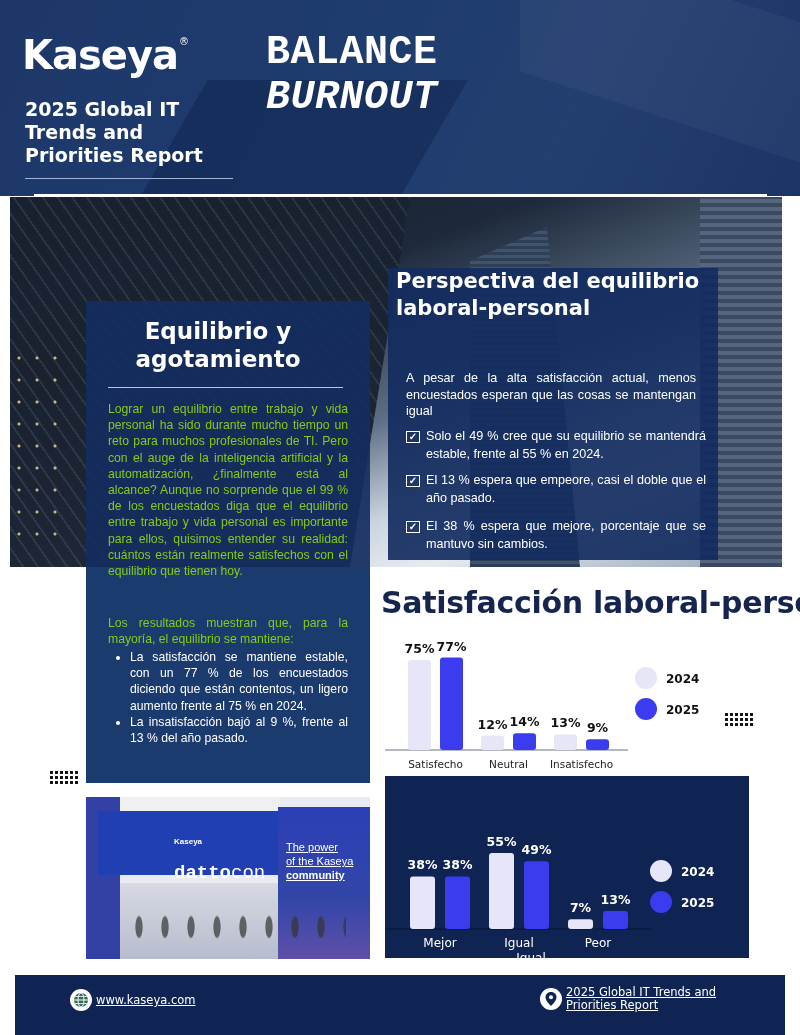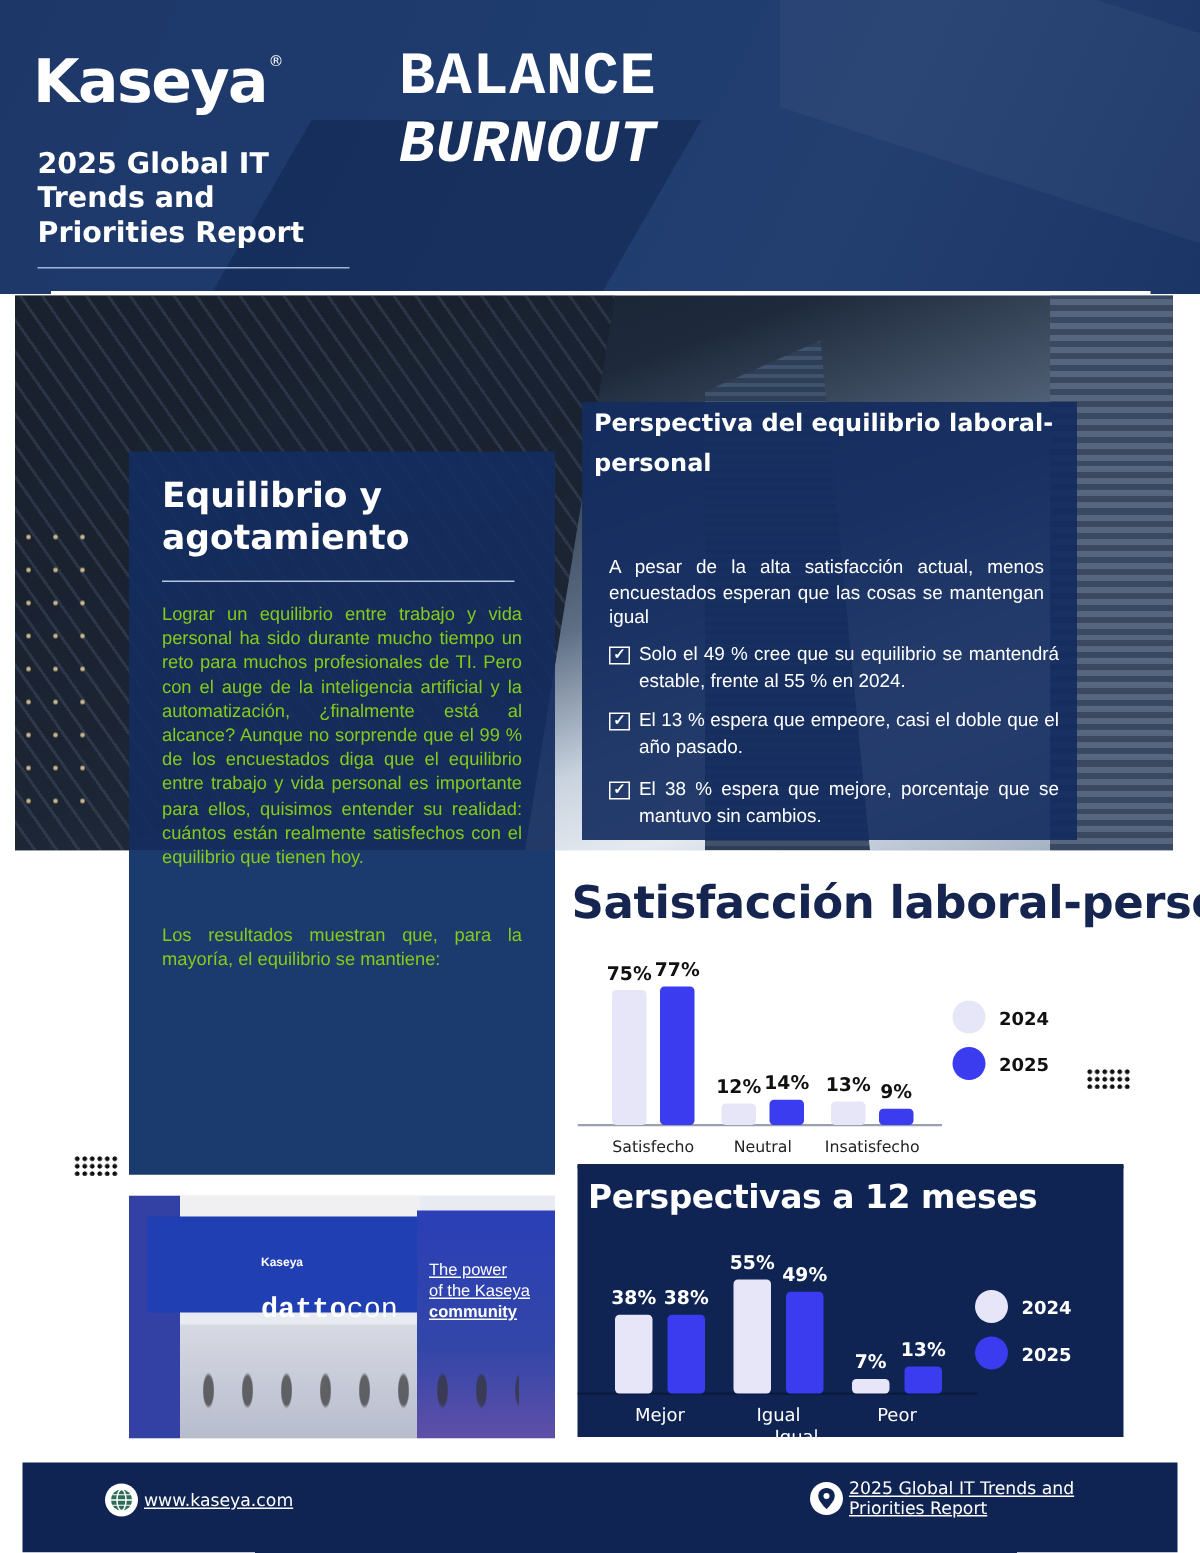--- a/index.html
+++ b/index.html
@@ -35,21 +35,21 @@
   #left-panel .lower { position: absolute; left: 0; top: 266px; width: 284px; height: 216px; background: #1b3a6e; }
   #eq-title { left: 22px; top: 16px; color: #fff; font-family: "DejaVu Sans", sans-serif; font-size: 23px; font-weight: bold; line-height: 28px; }
   #eq-rule { left: 22px; top: 86px; width: 235px; height: 1px; background: #b7c6df; }
   #eq-body1 { left: 22px; top: 100px; width: 240px; color: #84cc16; font-size: 12.2px; line-height: 16.2px; text-align: justify; }
   #eq-body2 { left: 22px; top: 314px; width: 240px; color: #84cc16; font-size: 12.2px; line-height: 16.2px; text-align: justify; }
   #eq-list { left: 22px; top: 348px; width: 240px; margin: 0; padding: 0 0 0 22px; color: #fff; font-size: 12.2px; line-height: 16.2px; text-align: justify; box-sizing: border-box; }
   #eq-list li { margin: 0; }
 
   
   #right-panel { left: 388px; top: 268px; width: 330px; height: 292px; background: rgba(20,45,95,0.92); }
-  #rp-title { left: 8px; top: 0px; width: 310px; color: #fff; font-family: "DejaVu Sans", sans-serif; font-size: 16px; font-weight: bold; line-height: 27px; }
+  #rp-title { left: 8px; top: 0px; width: 310px; color: #fff; font-family: "DejaVu Sans", sans-serif; font-size: 21px; font-weight: bold; line-height: 27px; }
   #rp-intro { left: 18px; top: 102px; width: 290px; color: #fff; font-size: 12.6px; line-height: 16.5px; text-align: justify; }
   .rp-item { position: absolute; left: 18px; width: 300px; color: #fff; font-size: 12.6px; line-height: 17.5px; display: flex; }
   .rp-item .chk { flex: 0 0 14px; width: 12px; height: 12px; border: 1.5px solid #fff; box-sizing: border-box; margin: 3px 6px 0 0; display: flex; align-items: center; justify-content: center; font-size: 10px; line-height: 10px; font-weight: bold; }
   .rp-item .txt { flex: 1; text-align: justify; }
 
   
   #c1-title { left: 381px; top: 585px; color: #15254f; font-family: "DejaVu Sans", sans-serif; font-size: 30px; font-weight: bold; white-space: nowrap; letter-spacing: -0.3px; }
   #c1-underline { left: 385px; top: 776px; width: 364px; height: 3px; background: #15254f; }
   #chart1 { left: 385px; top: 620px; width: 400px; height: 156px; }
 
@@ -100,24 +100,28 @@
 
 <div id="hero" class="abs">
   <div class="bld1"></div>
   <div class="bld2"></div>
   <div class="bld3"></div>
   <div class="lights"></div>
 </div>
 
 <div id="left-panel" class="abs">
   <div class="lower"></div>
-  <div id="eq-title" class="abs" style="width:220px;">Equilibrio y agotamiento</div>
+  <div id="eq-title" class="abs" style="width:220px;text-align:center;">Equilibrio y agotamiento</div>
   <div id="eq-rule" class="abs"></div>
   <div id="eq-body1" class="abs">Lograr un equilibrio entre trabajo y vida personal ha sido durante mucho tiempo un reto para muchos profesionales de TI. Pero con el auge de la inteligencia artificial y la automatización, ¿finalmente está al alcance? Aunque no sorprende que el 99 % de los encuestados diga que el equilibrio entre trabajo y vida personal es importante para ellos, quisimos entender su realidad: cuántos están realmente satisfechos con el equilibrio que tienen hoy.</div>
   <div id="eq-body2" class="abs">Los resultados muestran que, para la mayoría, el equilibrio se mantiene:</div>
+  <ul id="eq-list" class="abs">
+    <li>La satisfacción se mantiene estable, con un 77 % de los encuestados diciendo que están contentos, un ligero aumento frente al 75 % en 2024.</li>
+    <li>La insatisfacción bajó al 9 %, frente al 13 % del año pasado.</li>
+  </ul>
 </div>
 
 <div class="abs dots" style="left:49px; top:770px;"></div>
 
 <div id="right-panel" class="abs">
   <div id="rp-title" class="abs">Perspectiva del equilibrio laboral-personal</div>
   <div id="rp-intro" class="abs">A pesar de la alta satisfacción actual, menos encuestados esperan que las cosas se mantengan igual</div>
   <div class="rp-item" style="top:160px;">
     <span class="chk">✓</span>
     <span class="txt">Solo el 49 % cree que su equilibrio se mantendrá estable, frente al 55 % en 2024.</span>
@@ -152,21 +156,20 @@
     <text x="196.5" y="148" text-anchor="middle" font-size="10.5" fill="#222">Insatisfecho</text>
     <circle cx="261" cy="58" r="11" fill="#e6e6f8"></circle>
     <text x="281" y="63" font-size="12" font-weight="bold" fill="#111">2024</text>
     <circle cx="261" cy="89" r="11" fill="#3b3bf0"></circle>
     <text x="281" y="94" font-size="12" font-weight="bold" fill="#111">2025</text>
   </svg>
 <div id="c1-underline" class="abs"></div>
 <div class="abs dots" style="left:724px; top:712px;"></div>
 
 <div id="c2-box" class="abs">
-  <div id="c2-title" class="abs">Perspectivas a 12 meses</div>
   <svg id="chart2" class="abs" width="364" height="136">
       <line x1="0" y1="107" x2="267" y2="107" stroke="#0a1a3e" stroke-width="1.5"></line>
       <rect x="25" y="54.43333333333334" width="25" height="52.56666666666666" rx="3" fill="#e6e6f8"></rect>
       <text x="37.5" y="47.43333333333334" text-anchor="middle" font-size="12.5" font-weight="bold" fill="#ffffff">38%</text>
       <rect x="60" y="54.43333333333334" width="25" height="52.56666666666666" rx="3" fill="#3b3bf0"></rect>
       <text x="72.5" y="47.43333333333334" text-anchor="middle" font-size="12.5" font-weight="bold" fill="#ffffff">38%</text>
       <text x="55" y="125" text-anchor="middle" font-size="12" fill="#ffffff">Mejor</text>
       <rect x="104" y="30.91666666666667" width="25" height="76.08333333333333" rx="3" fill="#e6e6f8"></rect>
       <text x="116.5" y="23.91666666666667" text-anchor="middle" font-size="12.5" font-weight="bold" fill="#ffffff">55%</text>
       <rect x="139" y="39.21666666666667" width="25" height="67.78333333333333" rx="3" fill="#3b3bf0"></rect>

